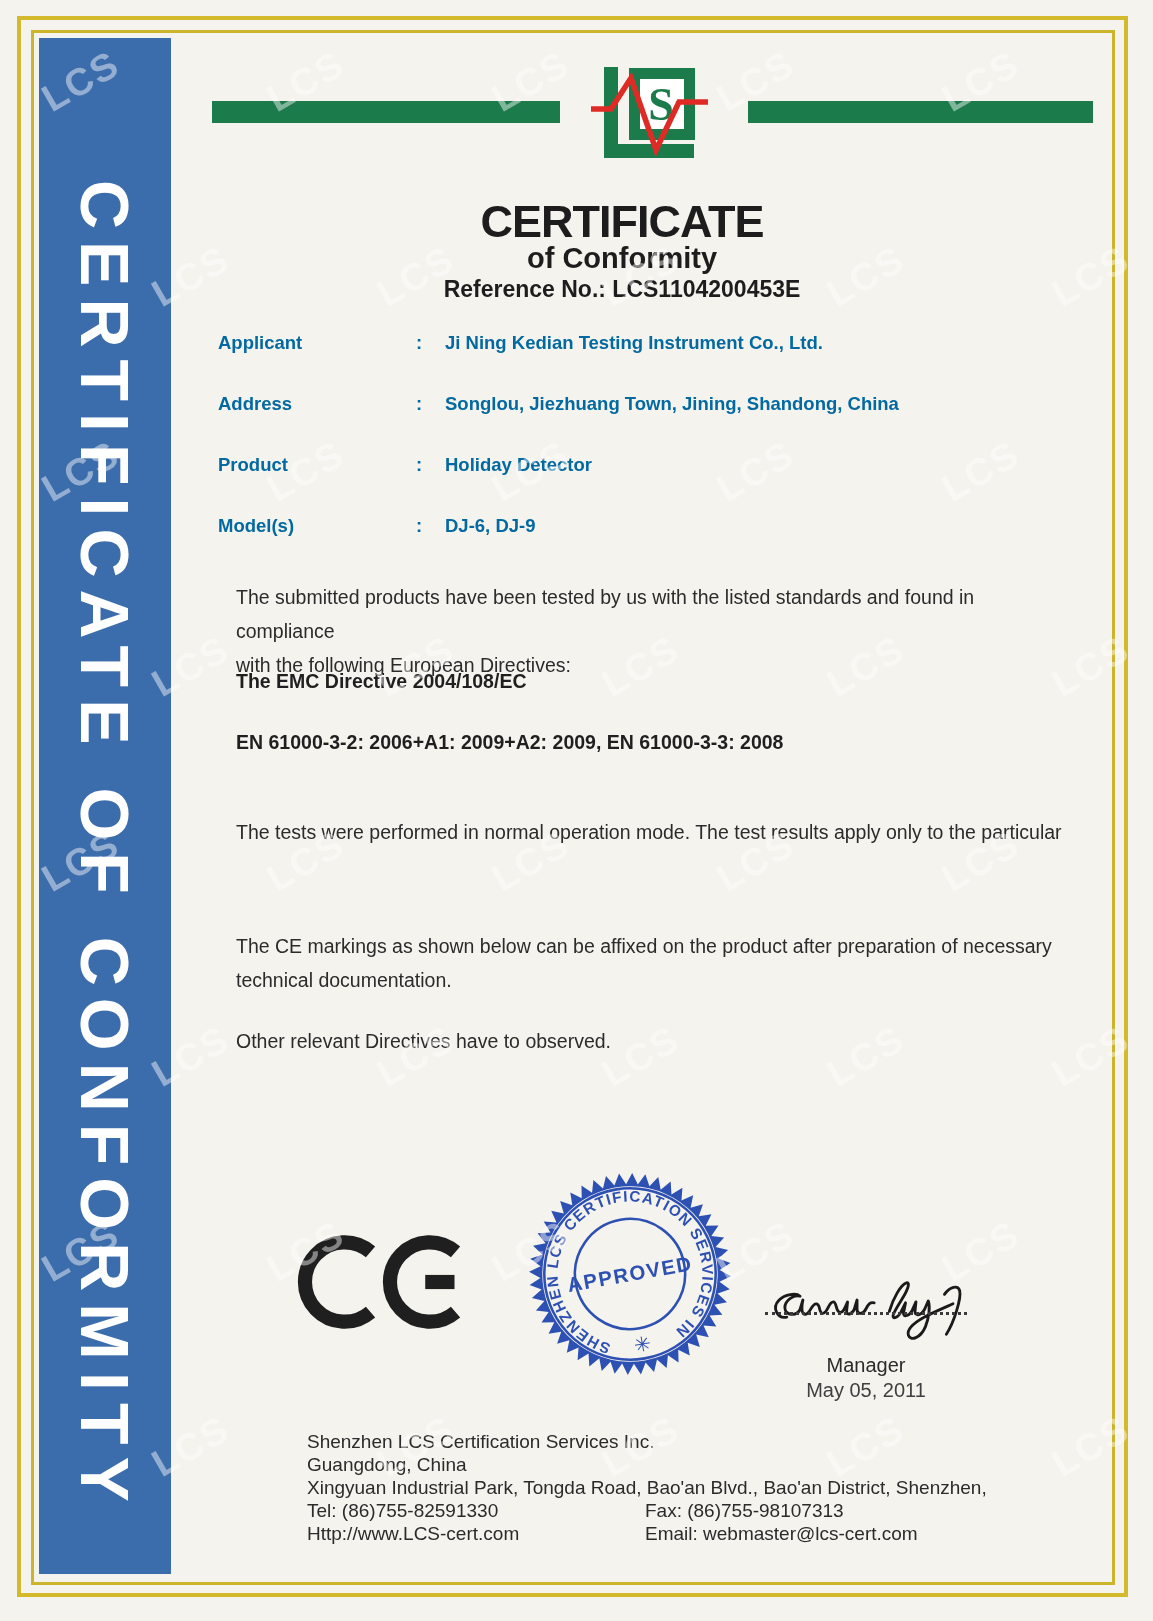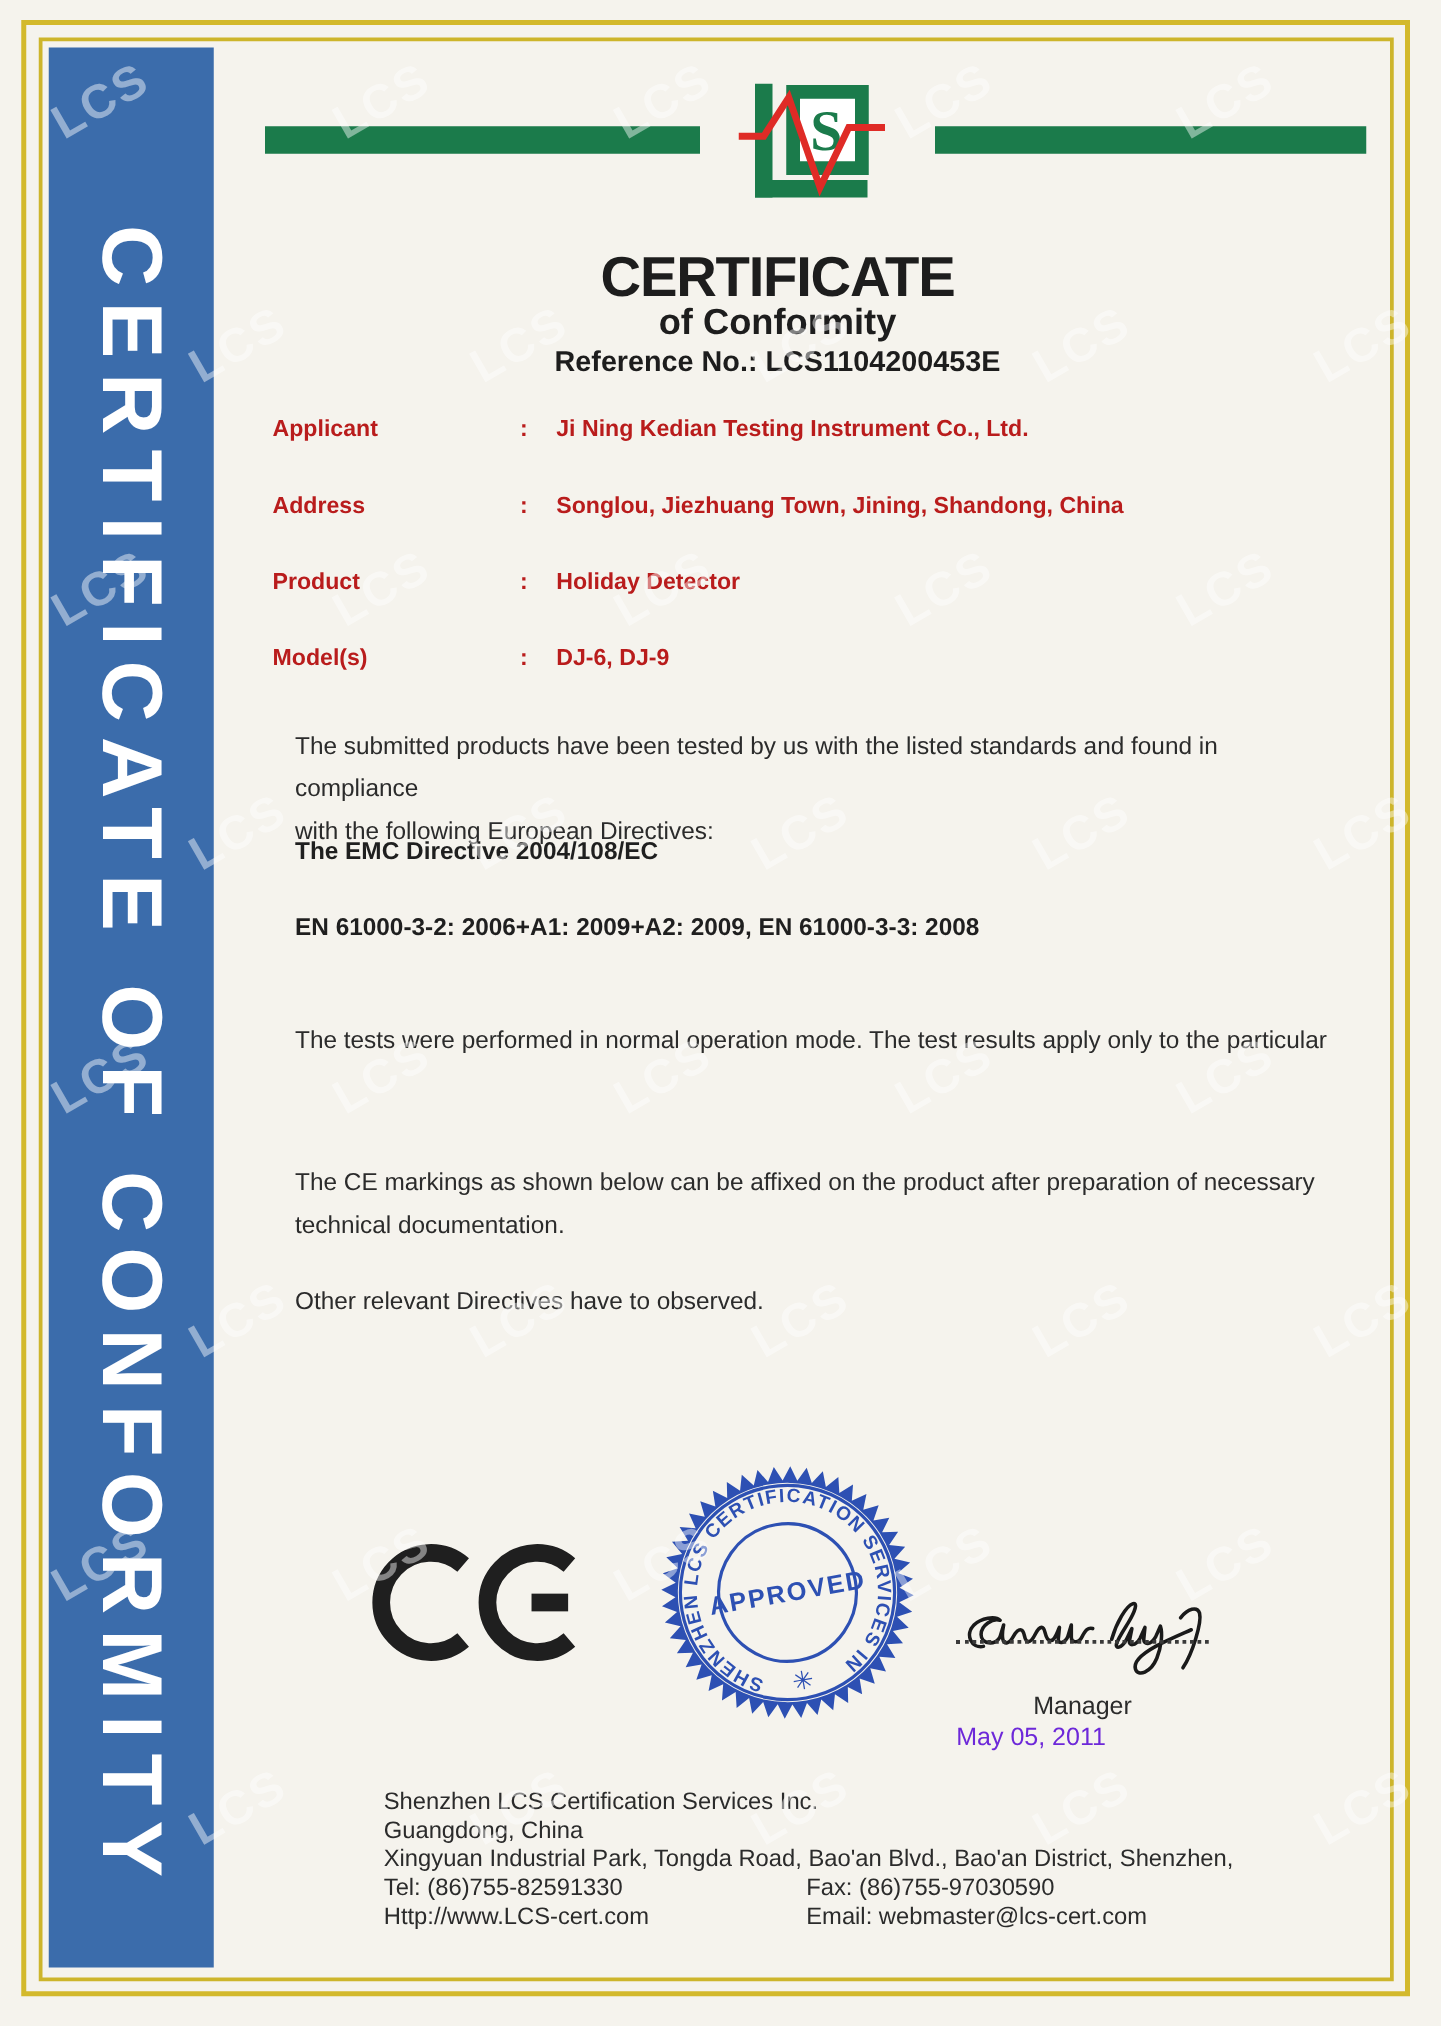--- a/index.html
+++ b/index.html
@@ -21,36 +21,36 @@
   
   .bar{position:absolute;top:101px;height:22px;background:#1b7b4b;}
   .bar.left{left:212px;width:348px;}
   .bar.right{left:748px;width:345px;}
   .logo{position:absolute;left:556px;top:40px;}
   .title-block{position:absolute;left:190px;top:0;width:864px;text-align:center;color:#1d1d1d;}
   .title{position:absolute;left:0;top:196px;width:100%;font-size:45px;font-weight:bold;letter-spacing:-1px;}
   .subtitle{position:absolute;left:0;top:242px;width:100%;font-size:29px;font-weight:bold;}
   .reference{position:absolute;left:0;top:276px;width:100%;font-size:23px;font-weight:bold;}
   
-  .row{position:absolute;left:218px;font-size:18.5px;font-weight:bold;color:#b91c1c;white-space:nowrap;}
+  .row{position:absolute;left:218px;font-size:18.5px;font-weight:bold;color:#0369a1;white-space:nowrap;}
   .row .lbl{display:inline-block;width:198px;}
   .row .col{display:inline-block;width:29px;}
   
   .para{position:absolute;left:215px;width:840px;font-size:19.5px;line-height:34px;color:#2b2b2b;margin-left:21px;}
   .para.bold{font-weight:bold;color:#1f1f1f;}
   .std{line-height:31px;}
   
   .ce{position:absolute;left:293px;top:1232px;}
   
   .seal{position:absolute;left:528px;top:1172px;}
   
   .sig-svg{position:absolute;left:755px;top:1262px;}
   .dotline{position:absolute;left:765px;top:1312px;width:202px;border-bottom:3px dotted #3a3a3a;}
   .sig-role{position:absolute;left:765px;top:1354px;width:202px;text-align:center;font-size:20px;color:#2b2b2b;}
-  .sig-date{position:absolute;left:765px;top:1379px;width:202px;text-align:left;font-size:20px;color:#6d28d9;}
+  .sig-date{position:absolute;left:765px;top:1379px;width:202px;text-align:center;font-size:20px;color:#404040;}
   
   .footer{position:absolute;left:307px;top:1430px;width:740px;font-size:19px;line-height:23px;color:#2b2b2b;}
   .footer .cell{display:inline-block;width:338px;}
   
   .watermark{position:absolute;inset:0;pointer-events:none;z-index:9;}
   .watermark span{position:absolute;font-size:38px;font-weight:bold;letter-spacing:2px;
     color:rgba(255,255,255,0.45);transform:rotate(-30deg);}
 </style>
 </head>
 <body>
@@ -148,21 +148,21 @@
   </svg>
   <div class="dotline"></div>
   <div class="sig-role">Manager</div>
   <div class="sig-date">May 05, 2011</div>
 
   <div class="footer">
     <div>Shenzhen LCS Certification Services Inc.</div>
     <div>Guangdong, China</div>
     <div>Xingyuan Industrial Park, Tongda Road, Bao'an Blvd., Bao'an District, Shenzhen,</div>
     <div>
-      <span class="cell">Tel: (86)755-82591330</span><span>Fax: (86)755-97030590</span>
+      <span class="cell">Tel: (86)755-82591330</span><span>Fax: (86)755-98107313</span>
     </div>
     <div>
       <span class="cell">Http://www.LCS-cert.com</span><span>Email: webmaster@lcs-cert.com</span>
     </div>
   </div>
 
   <div class="watermark">
       <span style="left: 40px; top: 60px;">LCS</span>
       <span style="left: 265px; top: 60px;">LCS</span>
       <span style="left: 490px; top: 60px;">LCS</span>

